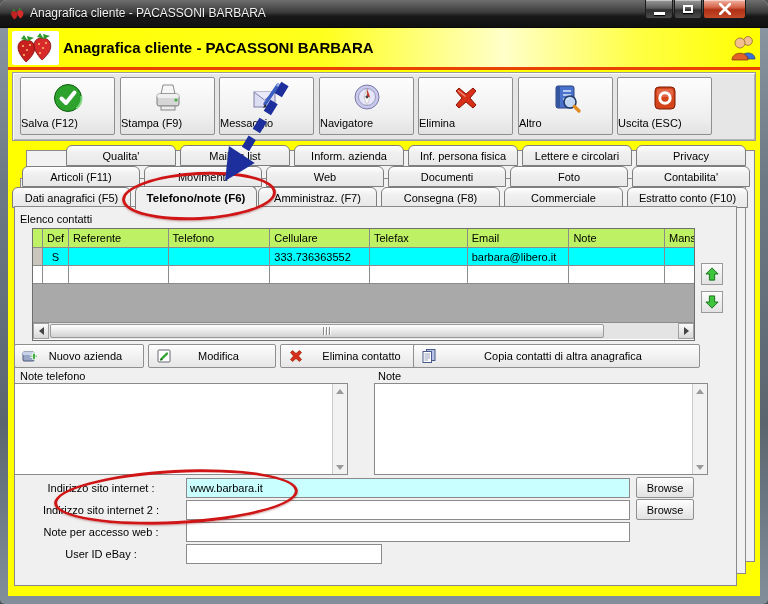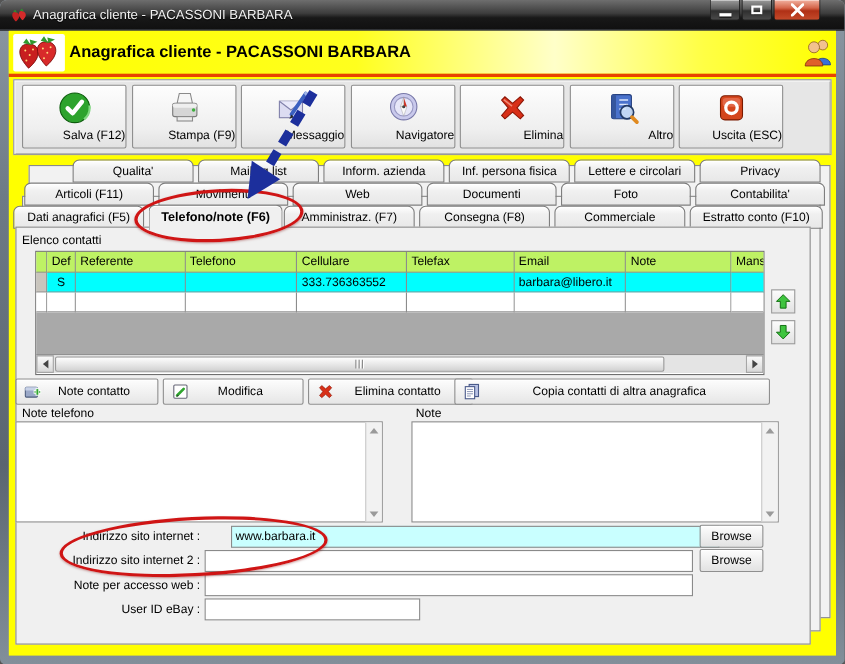--- a/index.html
+++ b/index.html
@@ -25,21 +25,21 @@
     background:linear-gradient(90deg,#ffff00 0%,#ffff1e 42%,#ffffc9 66%,#ffff44 84%,#ffff00 100%);}
   .hdr-iconbox{position:absolute;left:12px;top:31px;width:47px;height:34px;background:#fff;border-radius:2px;}
   .hdr-title{position:absolute;left:63px;top:39px;font-size:15px;font-weight:bold;color:#000;white-space:nowrap;}
   .hdr-people{position:absolute;left:730px;top:33px;width:28px;height:28px;}
   .redline{position:absolute;left:8px;top:67px;width:752px;height:3px;background:#e84300;}
   
   .toolbar{position:absolute;left:12px;top:72px;width:744px;height:69px;background:#e6e6e6;
     border:1px solid #9a9a9a;box-shadow:inset 1px 1px 0 #fbfbfb, inset -1px -1px 0 #b5b5b5;}
   .tbtn{position:absolute;top:77px;width:95px;height:58px;border:1px solid #8f8f8f;border-radius:2px;
     background:linear-gradient(180deg,#fdfdfd 0%,#efefef 70%,#e2e2e2 100%);
-    box-shadow:inset 0 1px 0 #fff;cursor:pointer;text-align:right;}
+    box-shadow:inset 0 1px 0 #fff;cursor:pointer;text-align:left;}
   .tbtn .ticon{position:absolute;left:50%;top:4px;transform:translateX(-50%);width:32px;height:32px;}
   .tbtn .tlabel{position:absolute;left:0;right:0;bottom:5px;font-size:11px;color:#000;}
   
   .tab{position:absolute;height:21px;background:linear-gradient(180deg,#ffffff 0%,#f0f0f0 35%,#e8e8e8 100%);
     border:1px solid #7e7e7e;border-radius:6px 6px 0 0;font-size:11px;color:#000;
     display:flex;align-items:center;justify-content:center;cursor:pointer;white-space:nowrap;box-shadow:inset 0 1px 0 #fff;}
   .tab.active{font-weight:bold;font-size:11.5px;background:#f0f0f0;border-bottom:none;height:23px;z-index:8;}
   
   .sheet-back,.sheet-mid{position:absolute;background:#f2f2f2;border:1px solid #8a8a8a;}
   .sheet{position:absolute;left:14px;top:206px;width:723px;height:380px;background:#f0f0f0;border:1px solid #8a8a8a;z-index:6;}
@@ -71,24 +71,24 @@
   .cbtn .cicon{margin-left:7px;width:16px;height:16px;flex:0 0 16px;}
   .cbtn .clabel{flex:1;text-align:center;padding-right:10px;white-space:nowrap;}
   
   .notebox{position:absolute;top:383px;width:334px;height:92px;background:#fff;border:1px solid #8a8a8a;z-index:7;}
   .vscroll{position:absolute;right:0;top:0;bottom:0;width:15px;background:#f2f2f2;border-left:1px solid #c9c9c9;}
   .vs-up,.vs-dn{position:absolute;left:1px;width:12px;height:12px;display:flex;align-items:center;justify-content:center;}
   .vs-up{top:1px;} .vs-dn{bottom:1px;}
   .tri-u{width:0;height:0;border-left:4px solid transparent;border-right:4px solid transparent;border-bottom:5px solid #9a9a9a;}
   .tri-d{width:0;height:0;border-left:4px solid transparent;border-right:4px solid transparent;border-top:5px solid #9a9a9a;}
   
-  .flabel{position:absolute;width:162px;left:20px;text-align:right;font-size:11px;color:#000;white-space:nowrap;z-index:7;}
+  .flabel{position:absolute;width:162px;left:20px;text-align:center;font-size:11px;color:#000;white-space:nowrap;z-index:7;}
   .field{position:absolute;left:186px;height:20px;border:1px solid #8a8a8a;background:#fff;font-family:"Liberation Sans",sans-serif;
     font-size:11px;padding:0 3px;z-index:7;}
-  .field.hl{background:#c9ffff;margin-left:24px;}
+  .field.hl{background:#c9ffff;}
   .browse{position:absolute;left:636px;width:58px;height:21px;border:1px solid #8f8f8f;border-radius:2px;
     background:linear-gradient(180deg,#fdfdfd,#e2e2e2);box-shadow:inset 0 1px 0 #fff;font-size:11px;cursor:pointer;z-index:7;
     font-family:"Liberation Sans",sans-serif;}
   
   .ellipse{position:absolute;border:3px solid #cf1515;border-radius:50%;z-index:20;box-shadow:0 1px 2px rgba(120,0,0,.35);}
   .arrow-svg{position:absolute;left:195px;top:64px;width:120px;height:130px;z-index:21;pointer-events:none;}
 </style>
 </head>
 <body>
 
@@ -308,21 +308,21 @@
     </svg>
   </div>
 
   <div class="cbtn" style="left:14px;width:130px">
     <svg class="cicon" viewBox="0 0 16 16">
       <rect x="1" y="4" width="11" height="9" rx="1" fill="#9aa8c8" stroke="#4a5a7a"></rect>
       <rect x="1" y="4" width="11" height="3" fill="#c8d2e8"></rect>
       <rect x="9" y="7" width="6" height="2.6" fill="#2fa52f" stroke="#fff" stroke-width="0.8"></rect>
       <rect x="10.7" y="5.3" width="2.6" height="6" fill="#2fa52f" stroke="#fff" stroke-width="0.8"></rect>
     </svg>
-    <span class="clabel">Note contatto</span>
+    <span class="clabel">Nuovo azienda</span>
   </div>
   <div class="cbtn" style="left:148px;width:128px">
     <svg class="cicon" viewBox="0 0 16 16">
       <rect x="2" y="2" width="12" height="12" rx="1" fill="#fff" stroke="#667"></rect>
       <path d="M5 11.5 L11 5.5" stroke="#2fa52f" stroke-width="2.4" stroke-linecap="round"></path>
       <path d="M4.4 12.6 L5.6 10.6 L6.6 11.8 Z" fill="#333"></path>
     </svg>
     <span class="clabel">Modifica</span>
   </div>
   <div class="cbtn" style="left:280px;width:150px">

